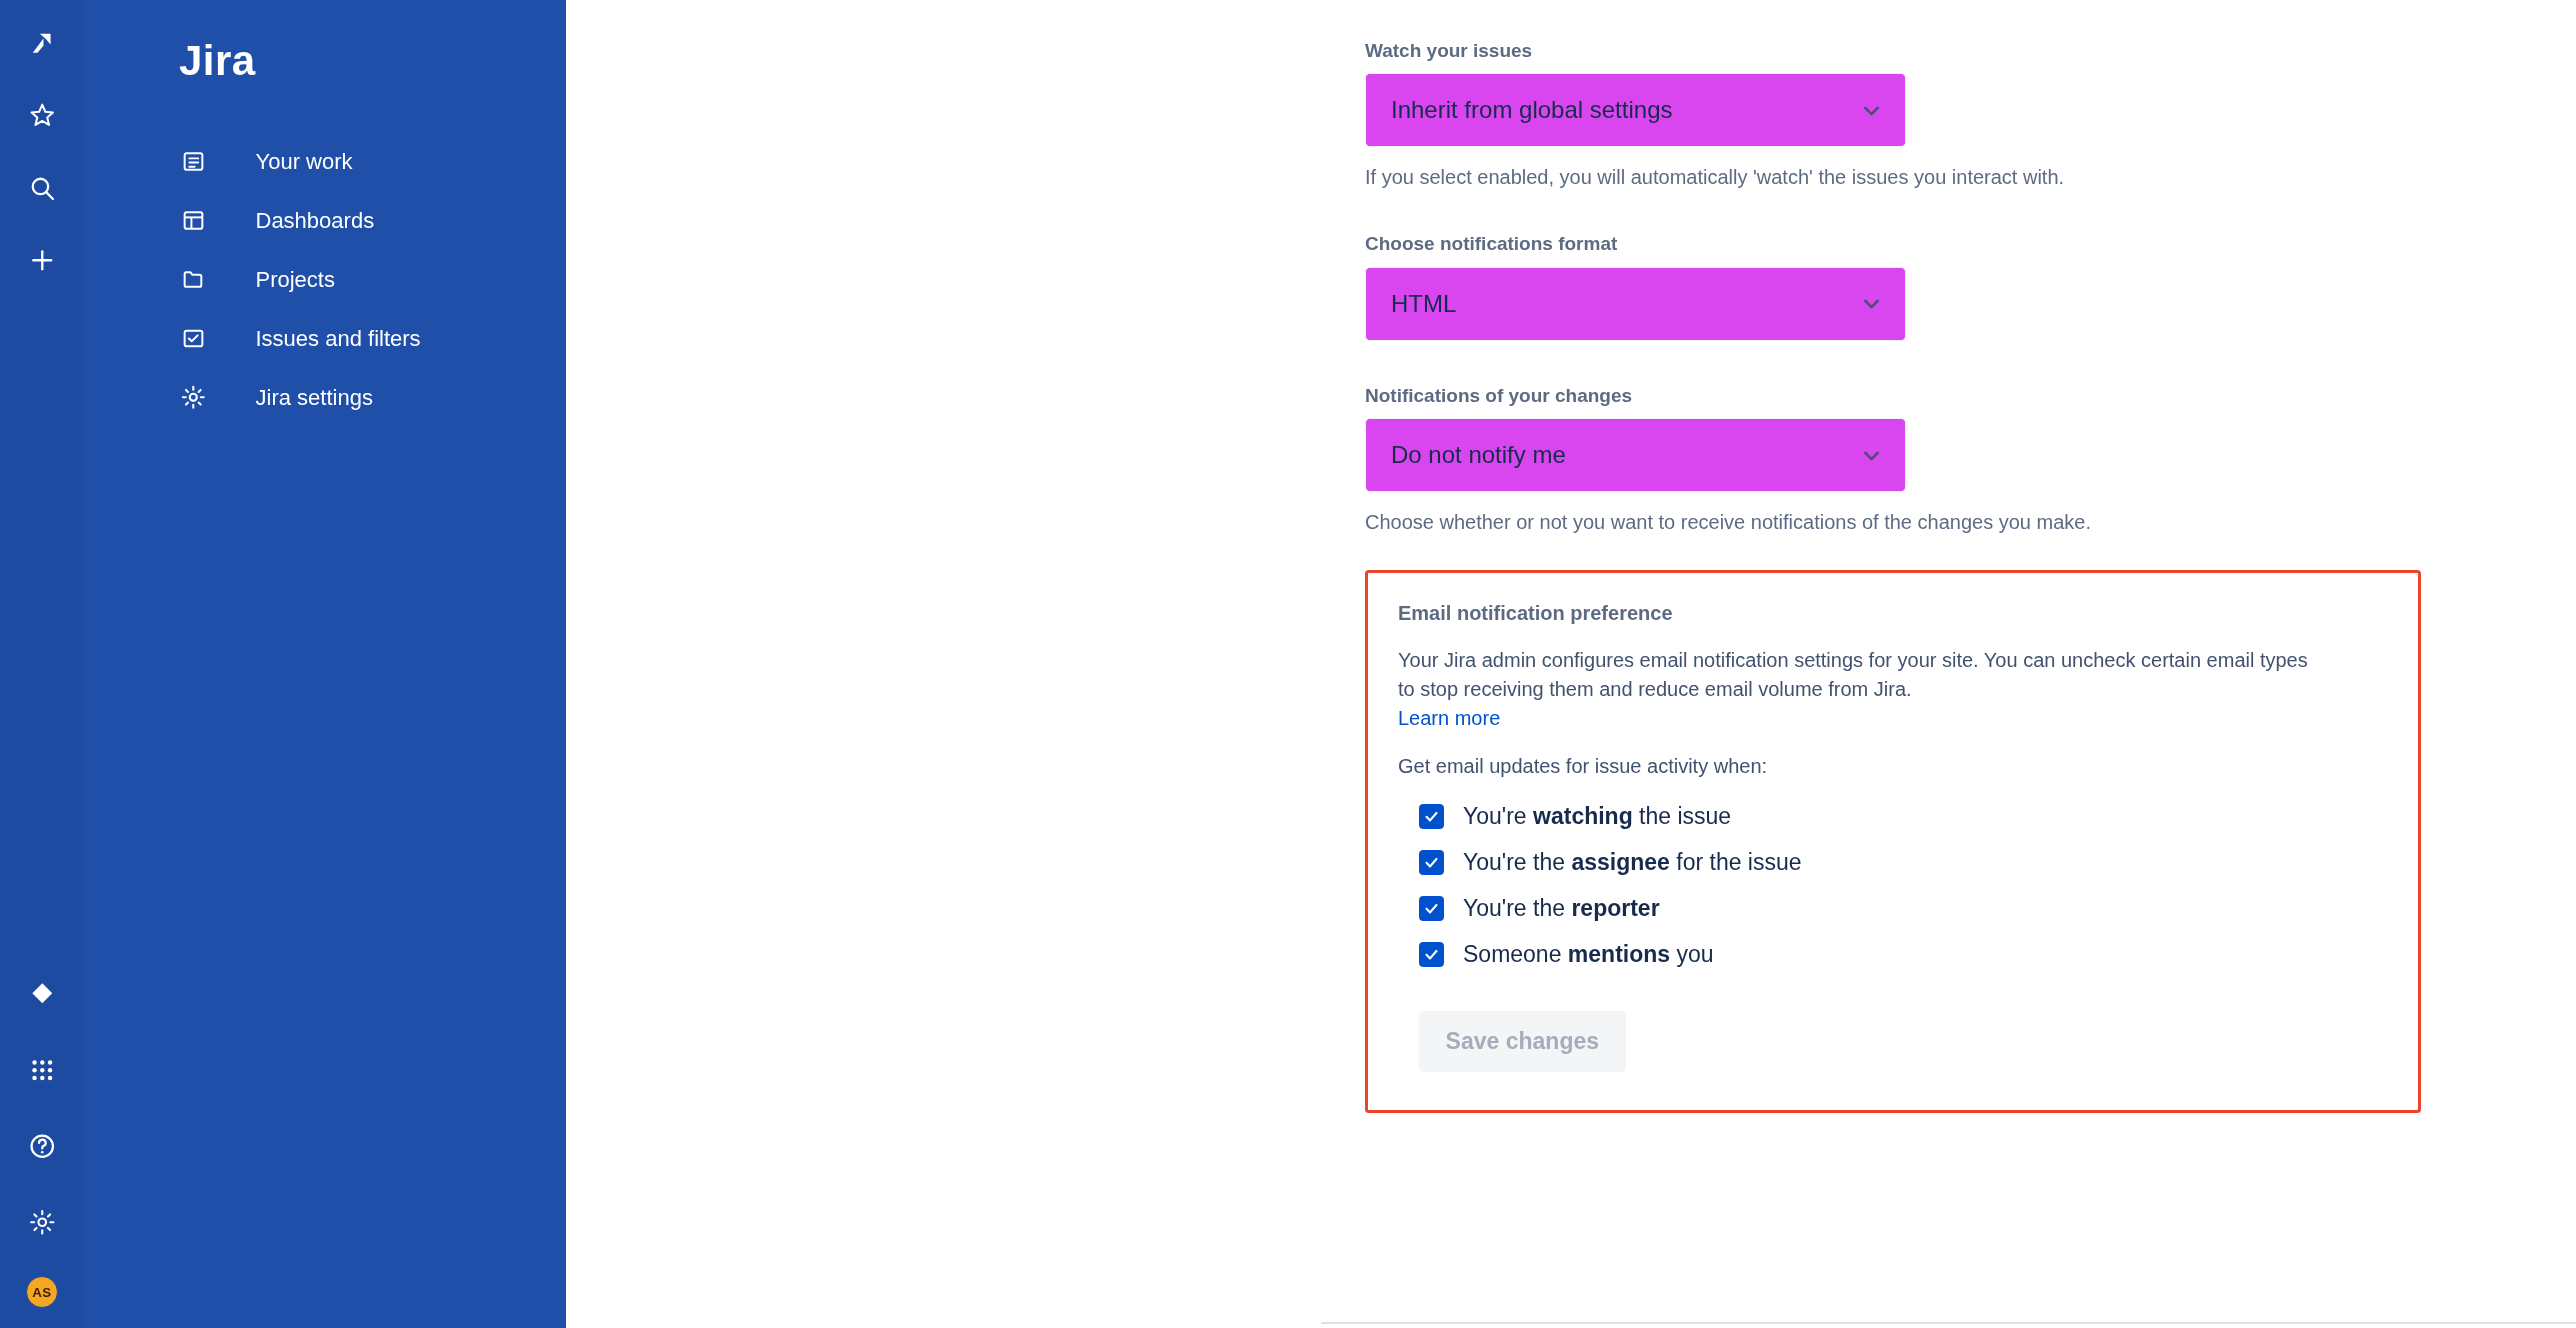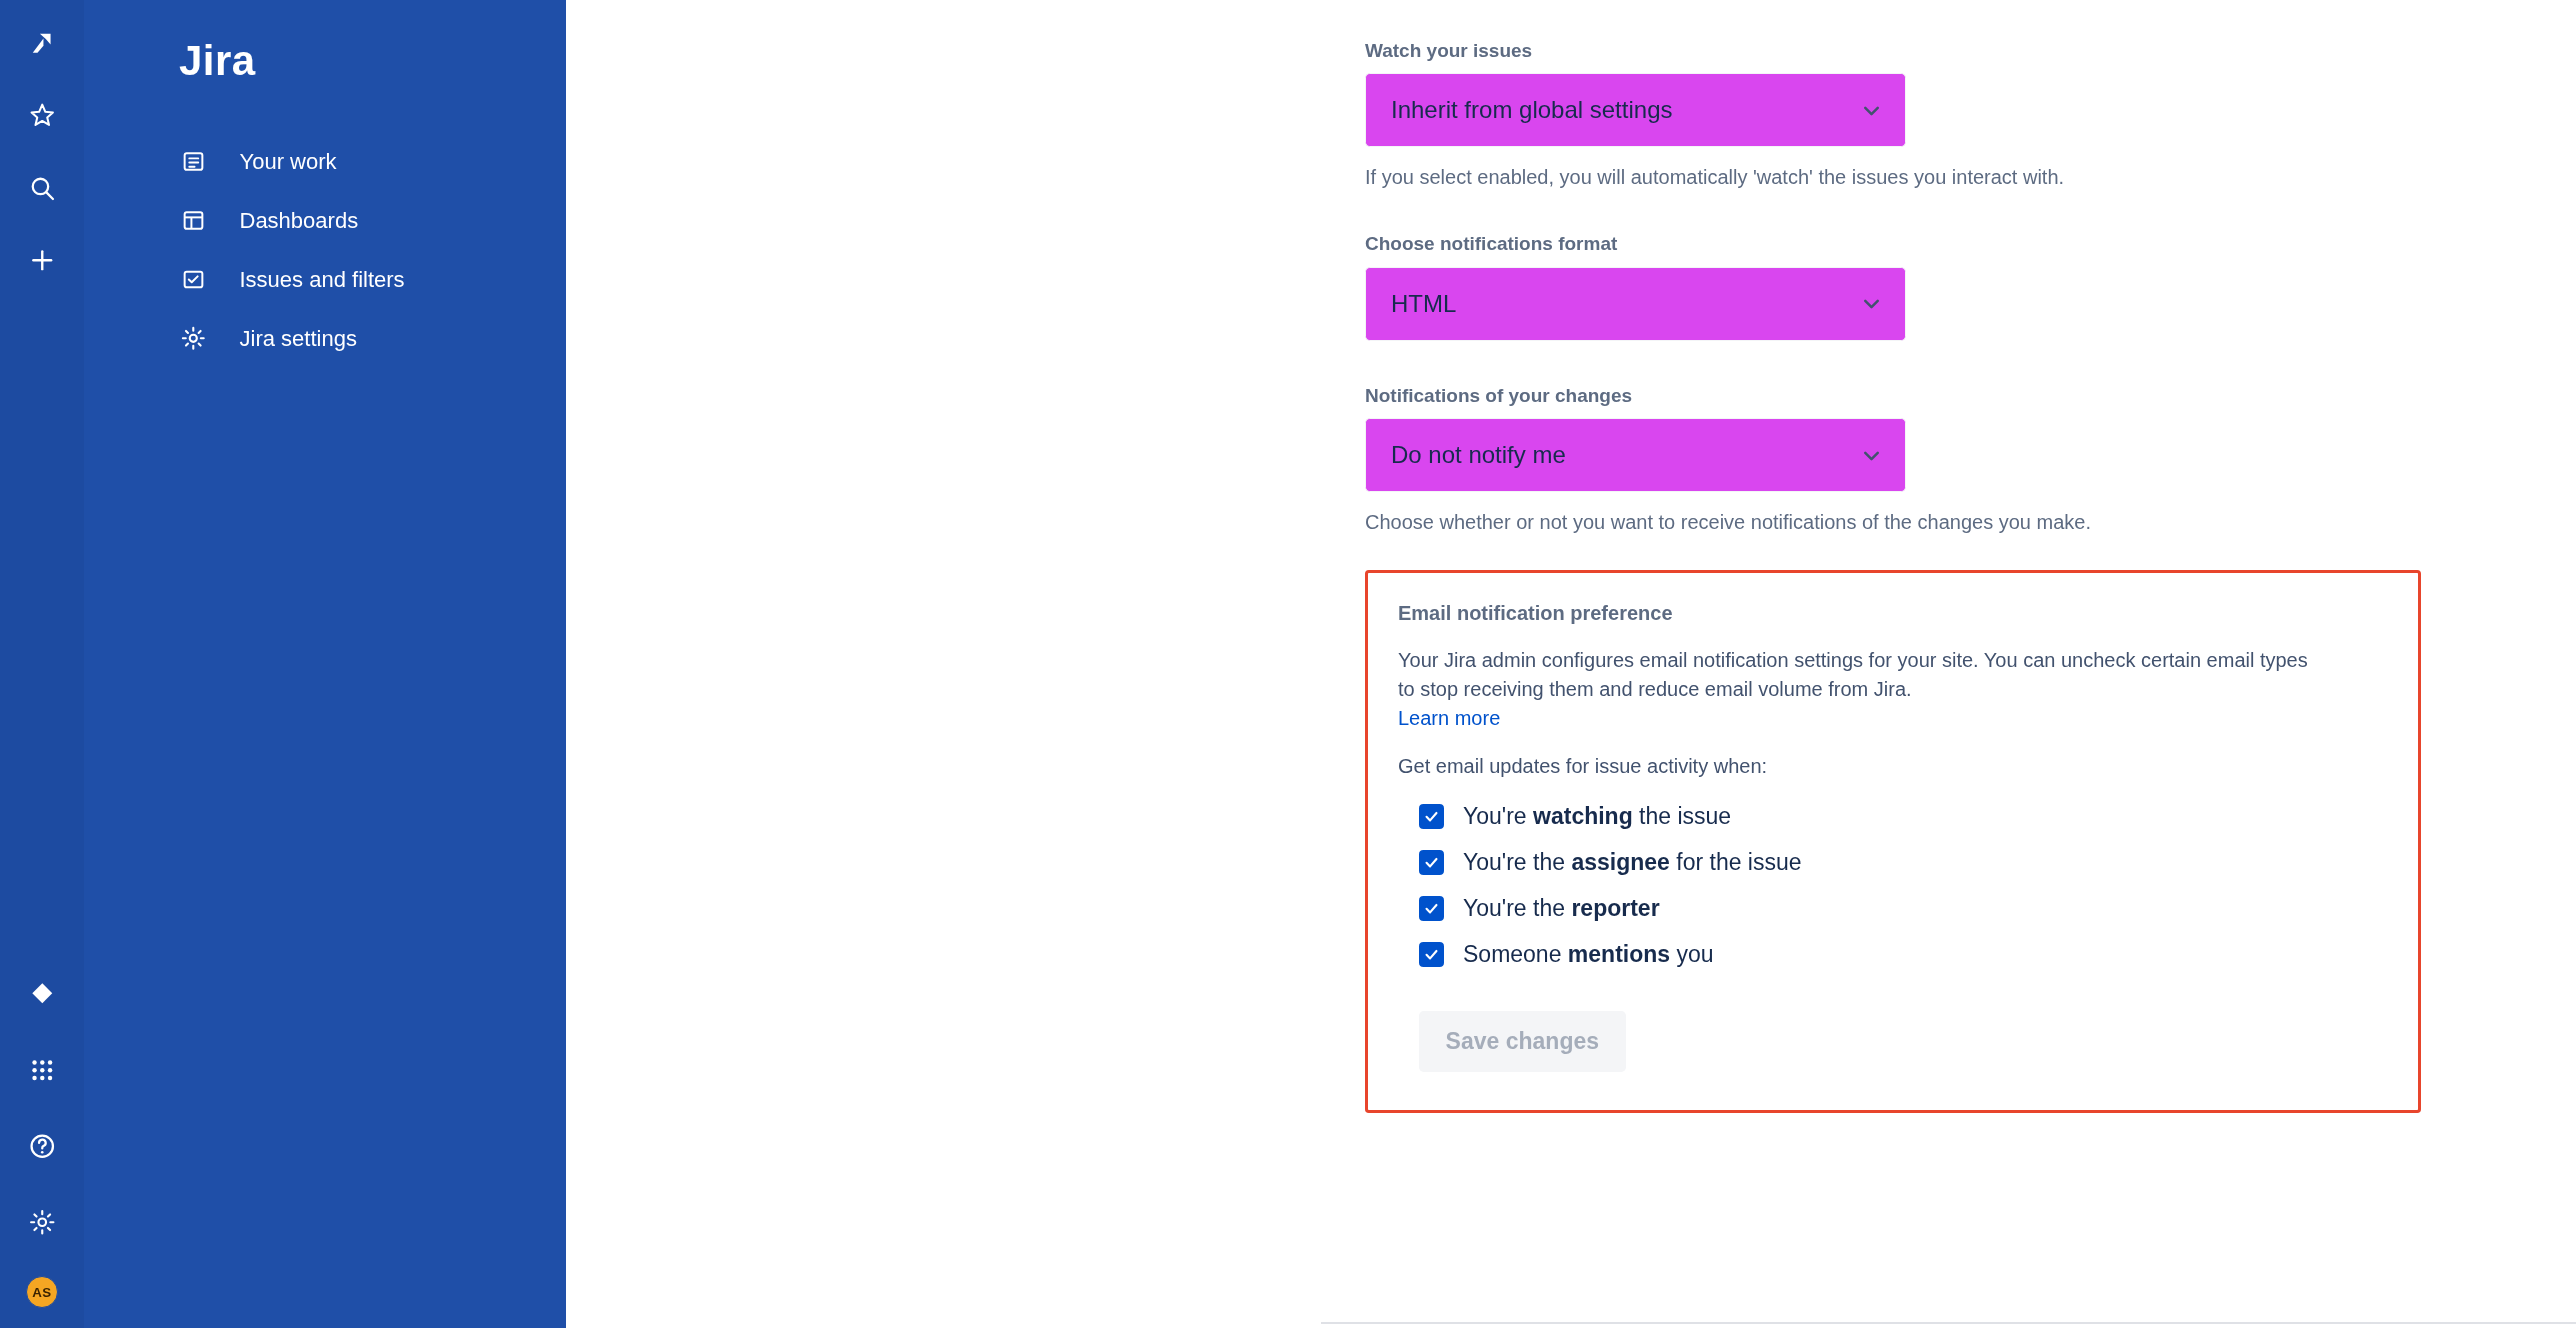--- a/index.html
+++ b/index.html
@@ -54,21 +54,21 @@
   .brand {
     font-size: 42px;
     font-weight: 600;
     letter-spacing: 0.5px;
     padding: 21px 0 0 95px;
     color: #ffffff;
   }
   .nav { margin-top: 47px; }
   .nav-item {
     display: flex; align-items: center;
-    gap: 32px;
+    gap: 48px;
     height: 59px;
     padding-left: 95px;
     cursor: pointer;
     color: #ffffff;
   }
   .nav-icon { width: 28.5px; height: 28.5px; display: flex; align-items: center; justify-content: center; color: #ffffff; }
   .nav-label { font-size: 22px; }
 
   
   .main {
@@ -269,20 +269,28 @@
         <span class="nav-icon">
           <svg width="25" height="25" viewBox="0 0 24 24" fill="none" stroke="#ffffff" stroke-width="1.9">
             <rect x="3.5" y="4" width="17" height="16" rx="2"></rect>
             <line x1="3.5" y1="9" x2="20.5" y2="9"></line>
             <line x1="10" y1="9" x2="10" y2="20"></line>
           </svg>
         </span>
         <span class="nav-label">Dashboards</span>
       </div>
 
+      <div class="nav-item">
+        <span class="nav-icon">
+          <svg width="25" height="25" viewBox="0 0 24 24" fill="none" stroke="#ffffff" stroke-width="1.9" stroke-linejoin="round">
+            <path d="M3.5 6.5a1.5 1.5 0 0 1 1.5-1.5h4l2 2.5h7a1.5 1.5 0 0 1 1.5 1.5v8.5a1.5 1.5 0 0 1-1.5 1.5H5a1.5 1.5 0 0 1-1.5-1.5z"></path>
+          </svg>
+        </span>
+        <span class="nav-label">Projects</span>
+      </div>
 
 
       <div class="nav-item">
         <span class="nav-icon">
           <svg width="25" height="25" viewBox="0 0 24 24" fill="none" stroke="#ffffff" stroke-width="1.9">
             <rect x="3.5" y="4.5" width="17" height="15" rx="2"></rect>
             <polyline points="7.5,12 10.3,14.7 16,9" stroke-linecap="round" stroke-linejoin="round"></polyline>
           </svg>
         </span>
         <span class="nav-label">Issues and filters</span>

